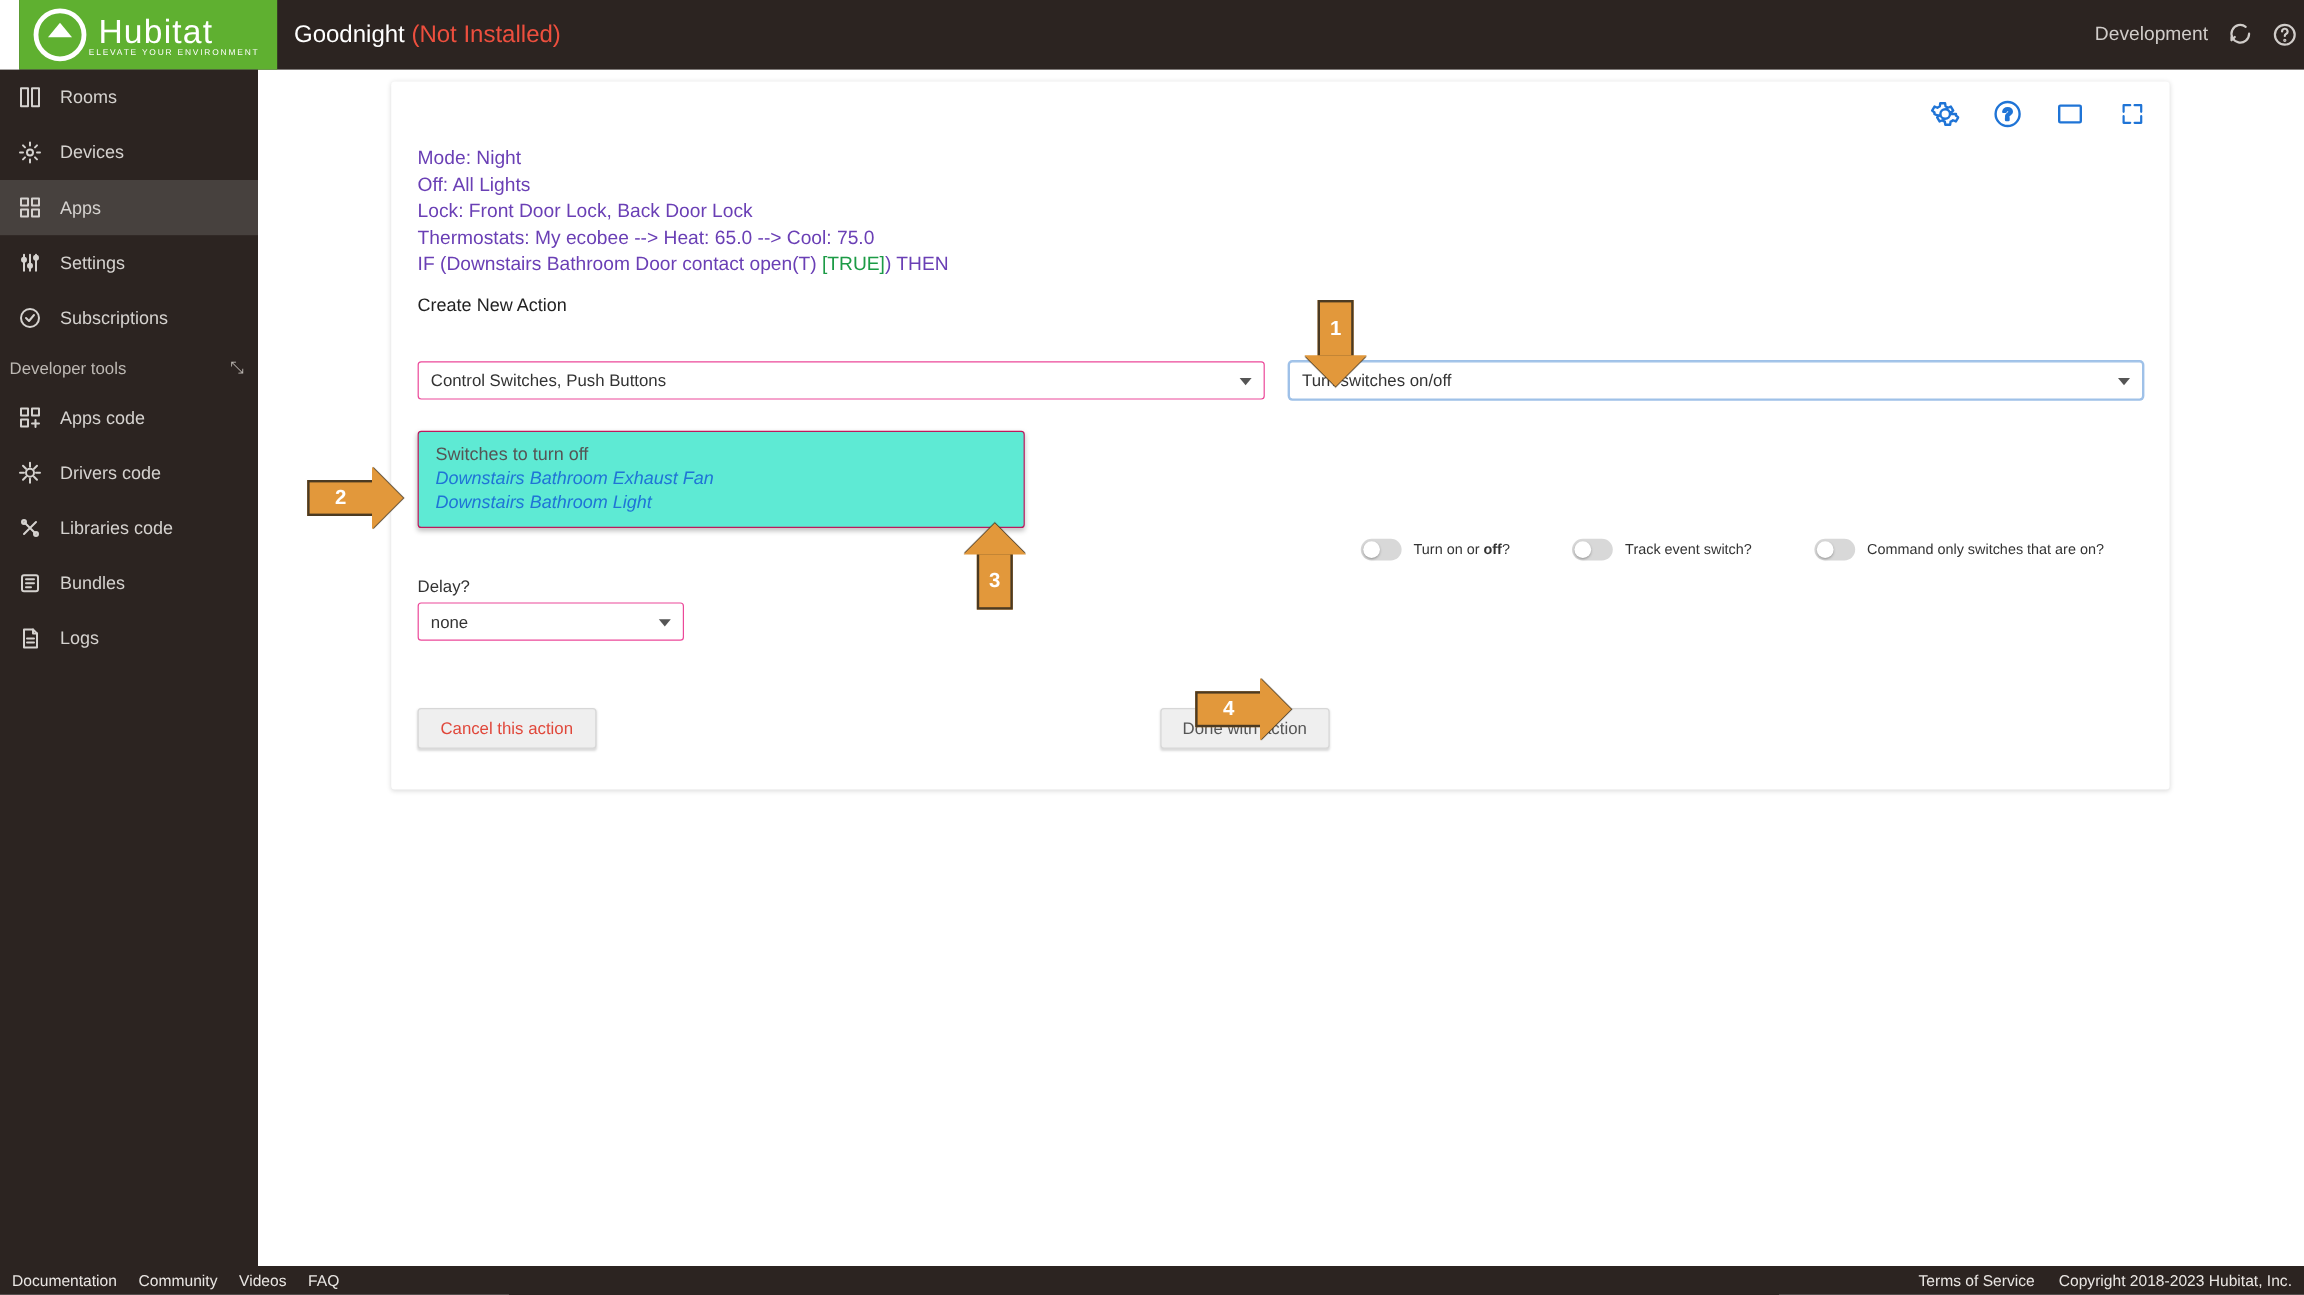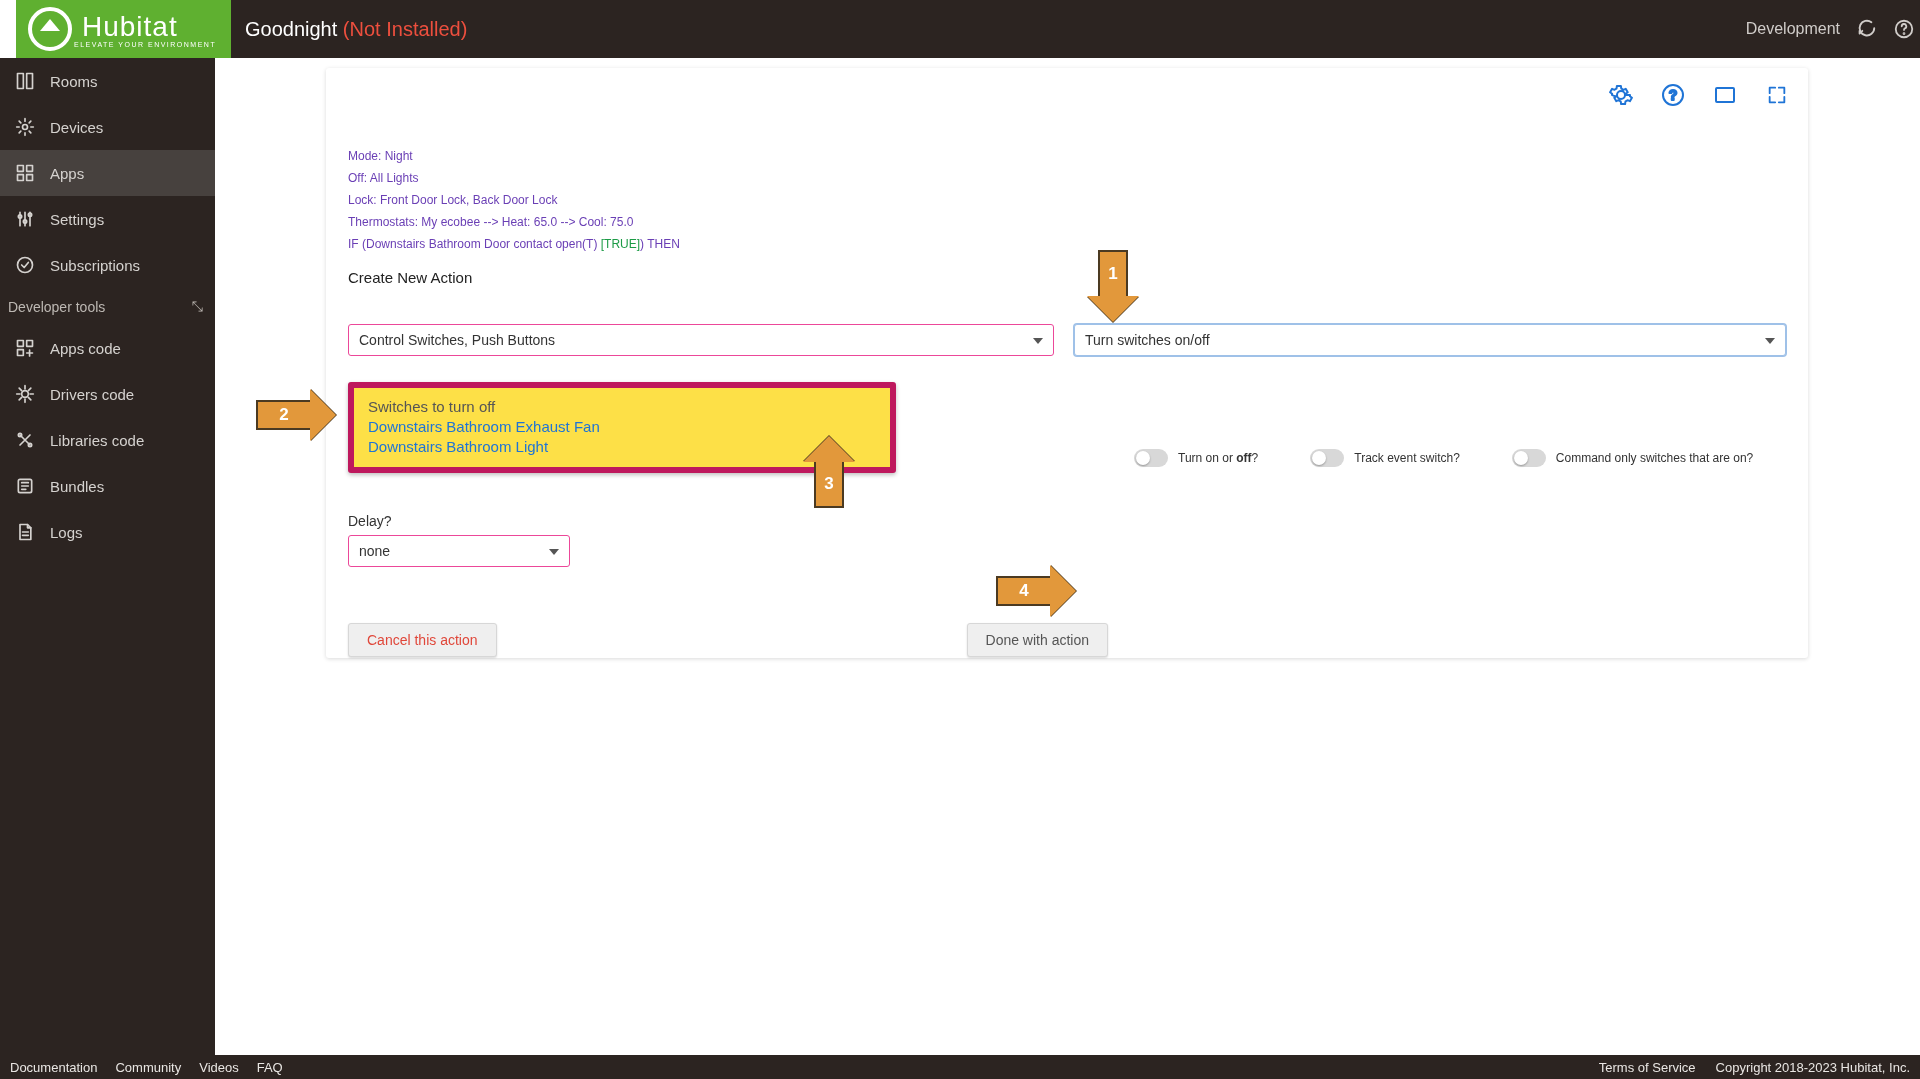--- a/index.html
+++ b/index.html
@@ -29,34 +29,34 @@
 #footer { position:absolute; left:0; bottom:0; width:1920px; height:24px; background:#2c2421; color:#e9e6e3; font-size:13px; display:flex; align-items:center; padding:0 10px; }
 #footer-left { display:flex; gap:18px; }
 #footer-right { margin-left:auto; display:flex; gap:20px; }
 
 
 #main { position:absolute; left:326px; top:68px; width:1482px; height:590px; background:#fff; box-shadow:0 1px 4px rgba(0,0,0,.15); border-radius:3px; padding:18px 22px; }
 
 #panel-icons { position:absolute; right:18px; top:14px; display:flex; gap:26px; }
 .pi { width:26px; height:26px; display:flex; align-items:center; justify-content:center; color:#1f74d6; cursor:pointer; }
 
-#rule-lines { margin-top:59px; font-size:12px; line-height:22px; }
+#rule-lines { margin-top:36px; font-size:16px; line-height:22px; }
 .rule-line { color:#6a3fb5; }
 .rule-true { color:#1c9b46; }
 #create-new { margin-top:14px; font-weight:normal; font-size:15px; color:#222; }
 
 .dd { border:1px solid #ec4899; background:#fff; border-radius:3px; height:32px; display:flex; align-items:center; padding:0 10px; font-size:14px; color:#333; position:relative; cursor:pointer; }
 .dd::after { content:""; position:absolute; right:10px; top:13px; border-left:5px solid transparent; border-right:5px solid transparent; border-top:6px solid #555; }
 #dd-row { margin-top:38px; display:flex; gap:20px; }
 #dd1 { width:708px; }
 #dd2 { width:714px; border-color:#9fc1e8; box-shadow:0 0 0 1px #9fc1e8; }
 
-#switches-box { margin-top:26px; width:548px; background:#fde047; border:6px solid #be185d; border-radius:3px; padding:10px 14px; font-size:15px; box-shadow:0 2px 4px rgba(0,0,0,.25); }
+#switches-box { margin-top:26px; width:506px; background:#5eead4; border:1px solid #be185d; border-radius:3px; padding:10px 14px; font-size:15px; box-shadow:0 2px 4px rgba(0,0,0,.25); }
 #switches-label { color:#555; margin-bottom:2px; }
-.switch-link { color:#1f74d6; line-height:20px; }
+.switch-link { color:#1f74d6; line-height:20px;font-style:italic; }
 
 #toggle-row { position:absolute; left:808px; top:381px; display:flex; align-items:center; gap:52px; font-size:12px; color:#333; }
 .tgroup { display:flex; align-items:center; gap:10px; }
 .toggle { width:34px; height:18px; border-radius:10px; background:#d8d8d8; position:relative; cursor:pointer; }
 .toggle::after { content:""; position:absolute; left:2px; top:2px; width:14px; height:14px; background:#fff; border-radius:50%; box-shadow:0 1px 2px rgba(0,0,0,.3); }
 
 #delay-label { margin-top:40px; font-size:14px; color:#333; }
 #dd-delay { width:222px; margin-top:6px; }
 
 #btn-row { margin-top:56px; display:flex; align-items:center; }

